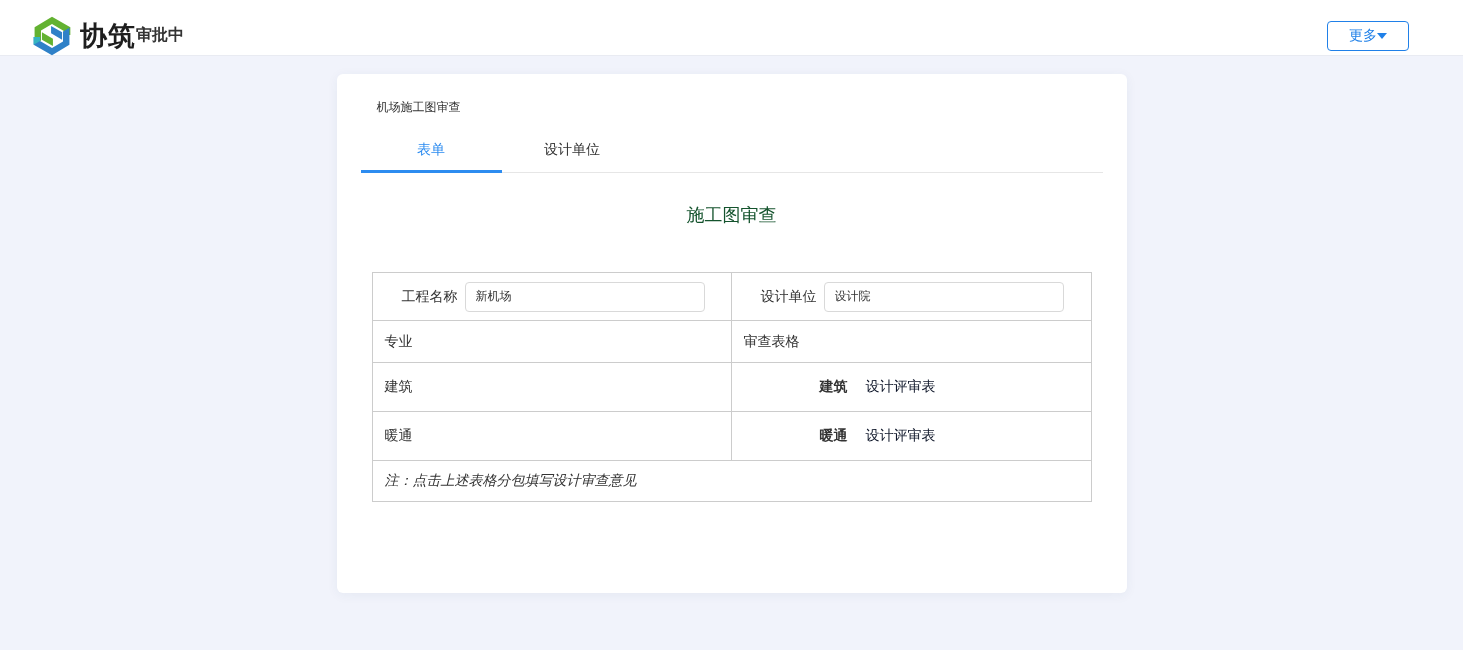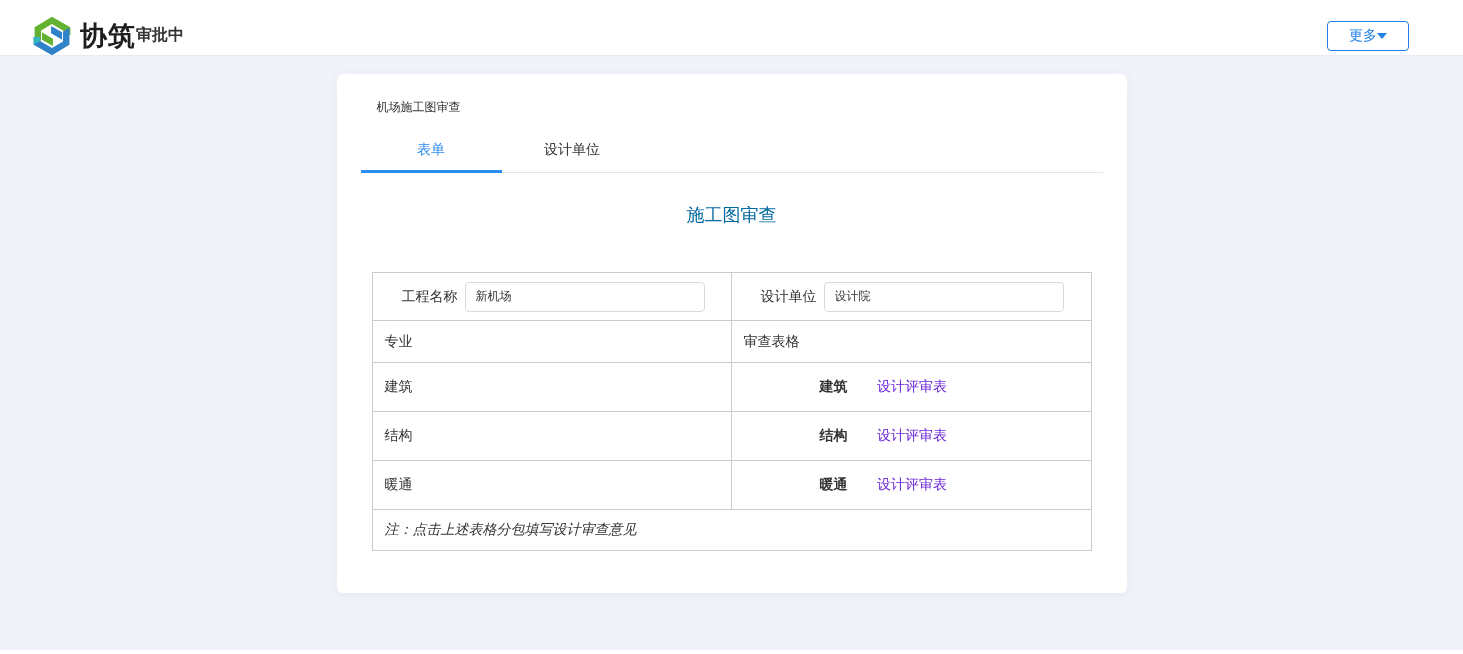--- a/index.html
+++ b/index.html
@@ -105,37 +105,37 @@
     left: 0; right: 0; bottom: -1px;
     height: 3px;
     background: #2d8cf0;
   }
 
   
   .form-title {
     text-align: center;
     margin-top: 30px;
     font-size: 18px;
-    color: #0369a1;
+    color: #14532d;
   }
   .form-table {
     width: 719px;
     margin: 45px auto 0 auto;
     border-collapse: collapse;
     table-layout: fixed;
     font-size: 14px;
     color: #333;
   }
   .form-table td {
     border: 1px solid #cccccc;
     vertical-align: middle;
   }
   .row-input td { height: 48px; }
   .row-head td { height: 42px; padding-left: 12px; font-family: Liberation Serif, serif; }
-  .row-item td { height: 49px; font-family: Liberation Mono, monospace; }
+  .row-item td { height: 49px; }
   .row-note td { height: 41px; padding-left: 12px; font-style: italic; }
   .cell-field {
     display: flex;
     align-items: center;
     padding-left: 27px;
   }
   .field-label {
     width: 58px;
     text-align: right;
     flex: none;
@@ -151,23 +151,23 @@
     font-size: 12px;
     color: #333;
     font-family: "Liberation Sans", "DejaVu Sans", sans-serif;
     outline: none;
     background: #fff;
   }
   .cell-discipline { padding-left: 12px; }
   .cell-formlink { padding-left: 88px; }
   .form-name { font-weight: 700; color: #333; }
   .form-link {
-    color: #6d28d9;
+    color: #0f172a;
     text-decoration: none;
-    margin-left: 21px;
+    margin-left: 14px;
     cursor: pointer;
   }
 
   .bottom-strip {
     position: absolute;
     left: 0; right: 0; bottom: 0;
     height: 4px;
     background: #ffffff;
   }
 </style>
@@ -229,27 +229,20 @@
       <td>审查表格</td>
     </tr>
     <tr class="row-item">
       <td class="cell-discipline">建筑</td>
       <td class="cell-formlink">
         <span class="form-name">建筑</span>
         <a class="form-link">设计评审表</a>
       </td>
     </tr>
     <tr class="row-item">
-      <td class="cell-discipline">结构</td>
-      <td class="cell-formlink">
-        <span class="form-name">结构</span>
-        <a class="form-link">设计评审表</a>
-      </td>
-    </tr>
-    <tr class="row-item">
       <td class="cell-discipline">暖通</td>
       <td class="cell-formlink">
         <span class="form-name">暖通</span>
         <a class="form-link">设计评审表</a>
       </td>
     </tr>
     <tr class="row-note">
       <td colspan="2">注：点击上述表格分包填写设计审查意见</td>
     </tr>
   </tbody>

